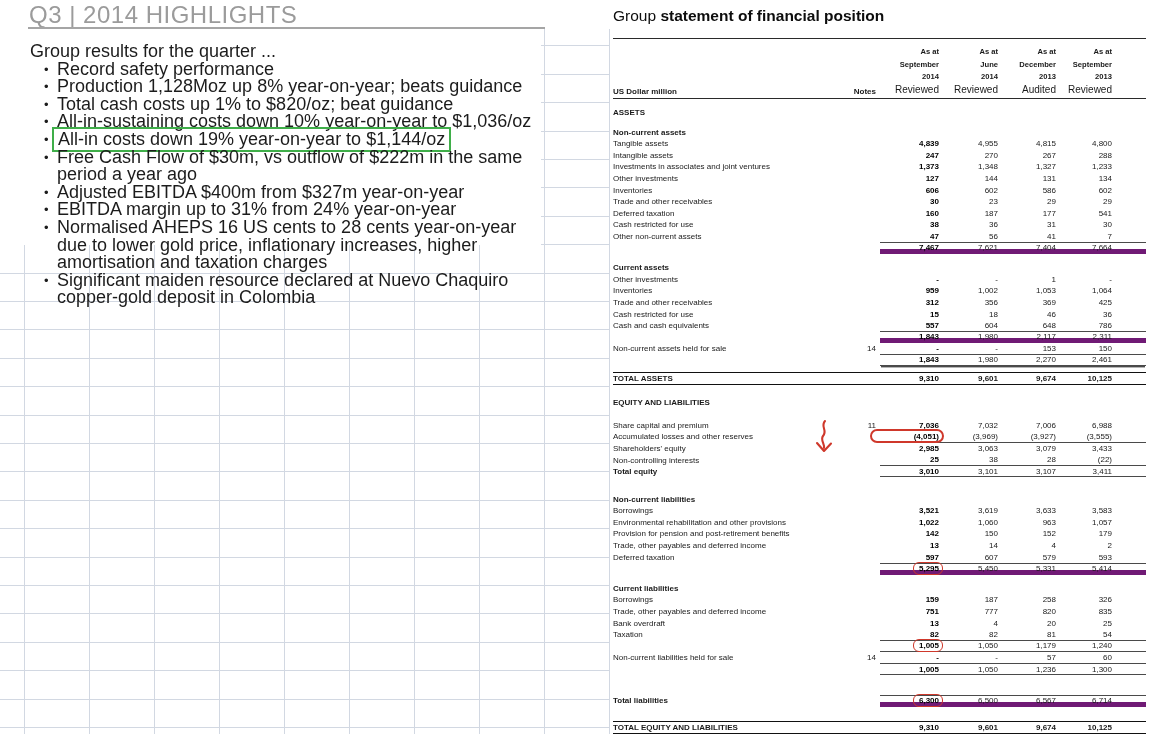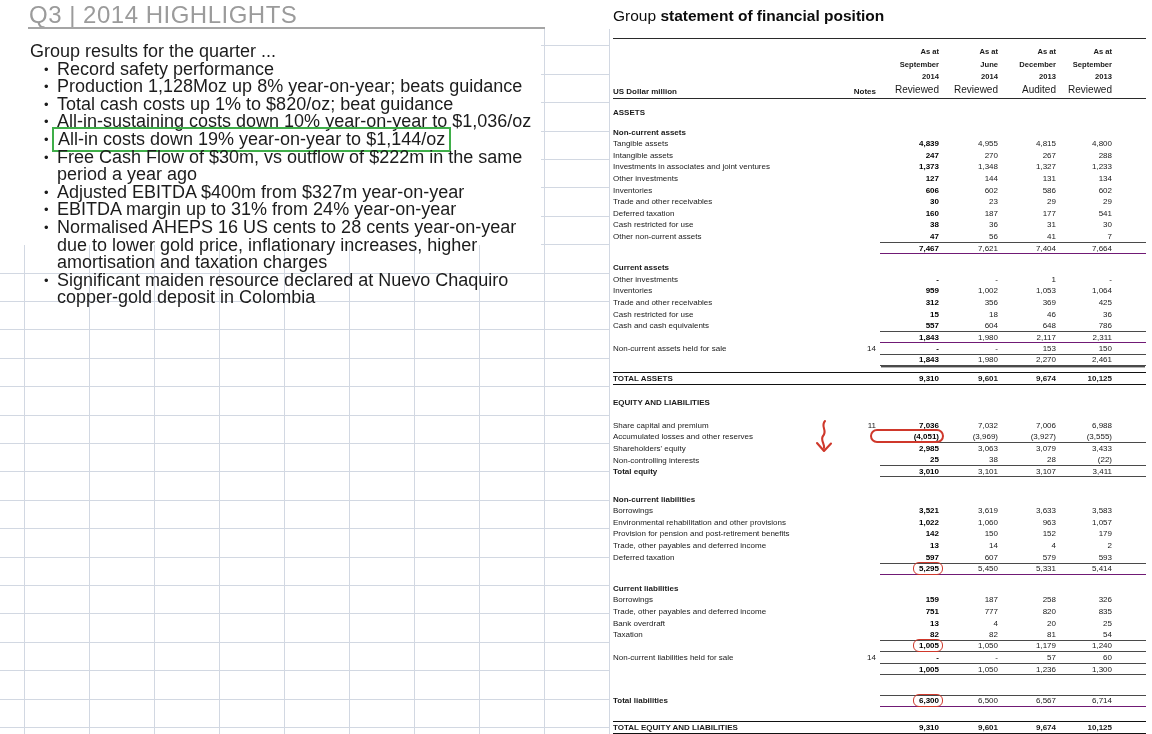--- a/index.html
+++ b/index.html
@@ -53,21 +53,21 @@
   
   #finbody { padding-top:4px; }
   .r-header { font-weight:700; margin-top:11px; }
   #finbody .fr:first-child { margin-top:4px;gap:28px; }
   .r-subhead { font-weight:700; margin-top:8px; }
   .r-boldrow .lbl { font-weight:700; }
   .r-total { font-weight:700; border-top:1.8px solid #111; border-bottom:1.2px solid #111;
     height:13px; margin-top:6px; }
   .gap { height:11.6px; } .gap.gs { height:8px; }
   .rules-bottom .vals { border-bottom:1px solid #4a4a4a; }
-  .rules-both .vals { border-top:1px solid #4a4a4a; border-bottom:1px solid #701a75; }
+  .rules-both .vals { border-top:1px solid #4a4a4a; border-bottom:5px solid #701a75; }
   .rules-double .vals { border-bottom:1px solid #4a4a4a; box-shadow:0 2.4px 0 -1px #4a4a4a; }
 
   
   .ring { position:relative; }
   .ring::after { content:""; position:absolute; left:-6px; right:-4px; top:-2px; bottom:-2px;
     border:1.6px solid var(--c-red); border-radius:6px; }
   .ring.big::after { left:-44px; right:-5px; top:-3px; bottom:-2px; border-width:2.2px; border-radius:9px; }
   .arrow-annot { position:absolute; left:811px; top:419px; }
 </style>
 </head>

